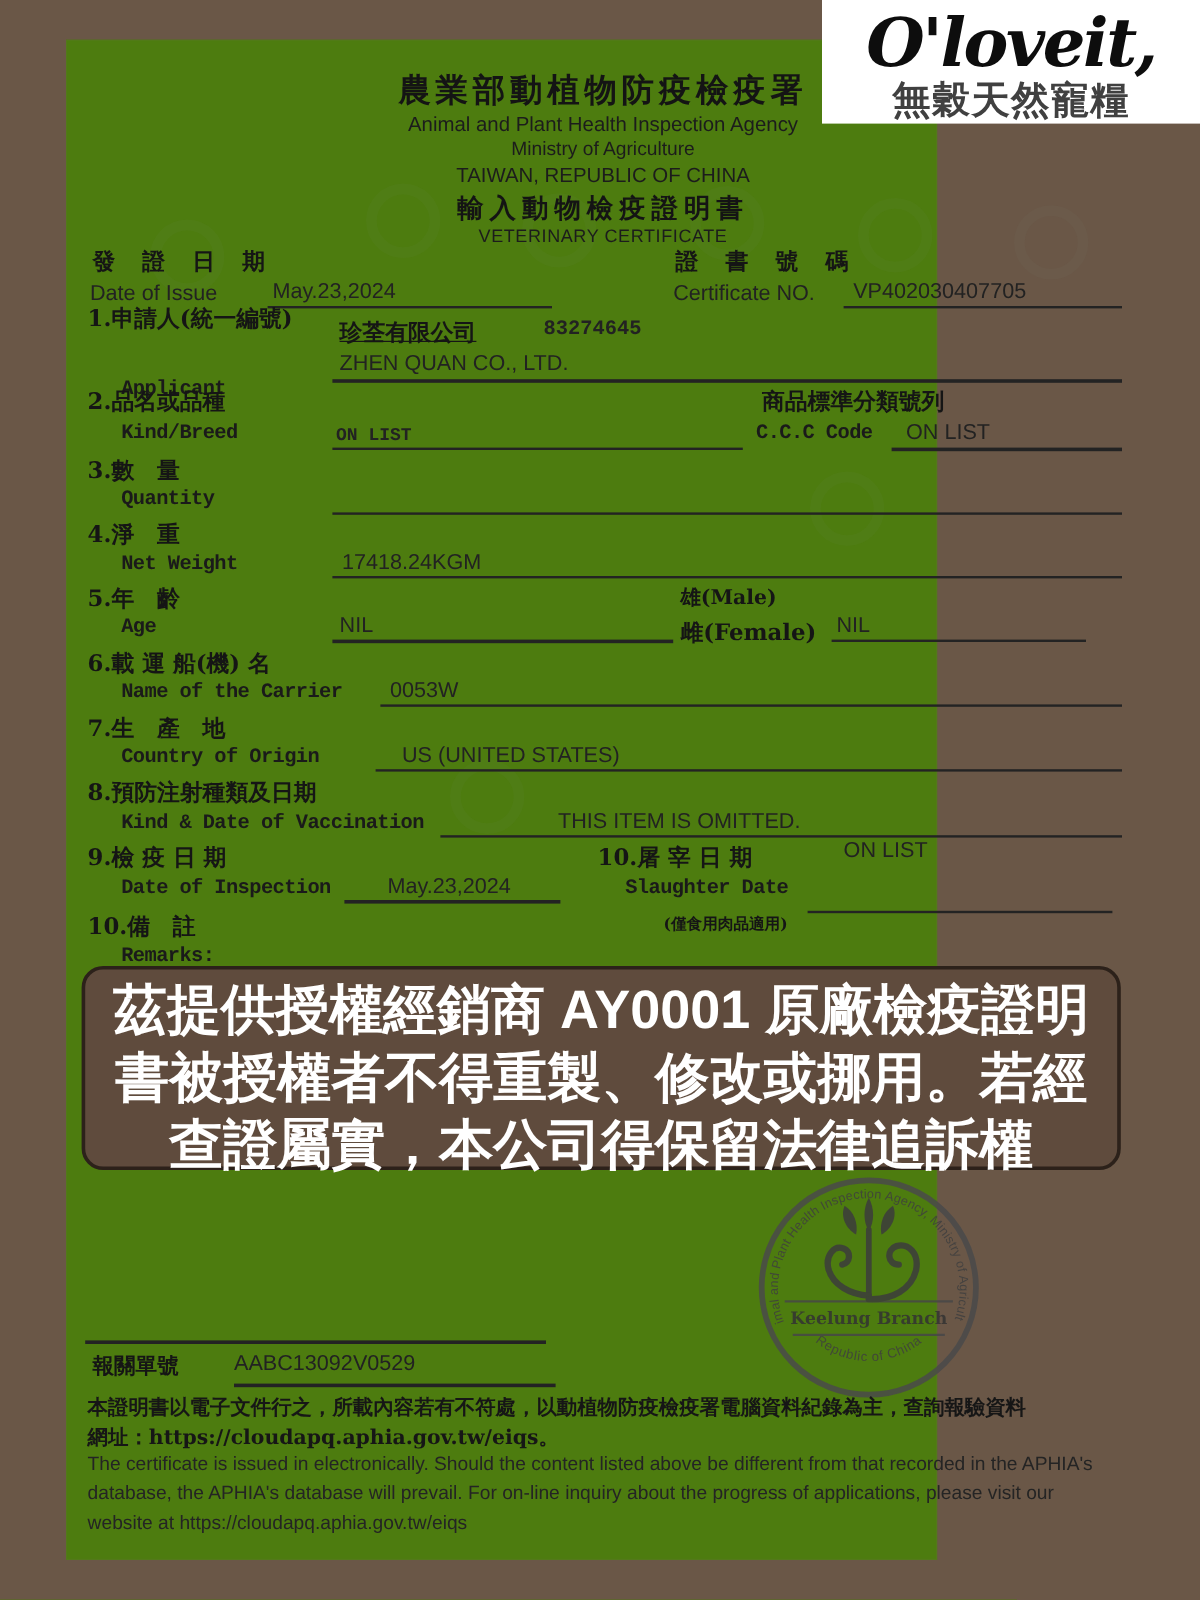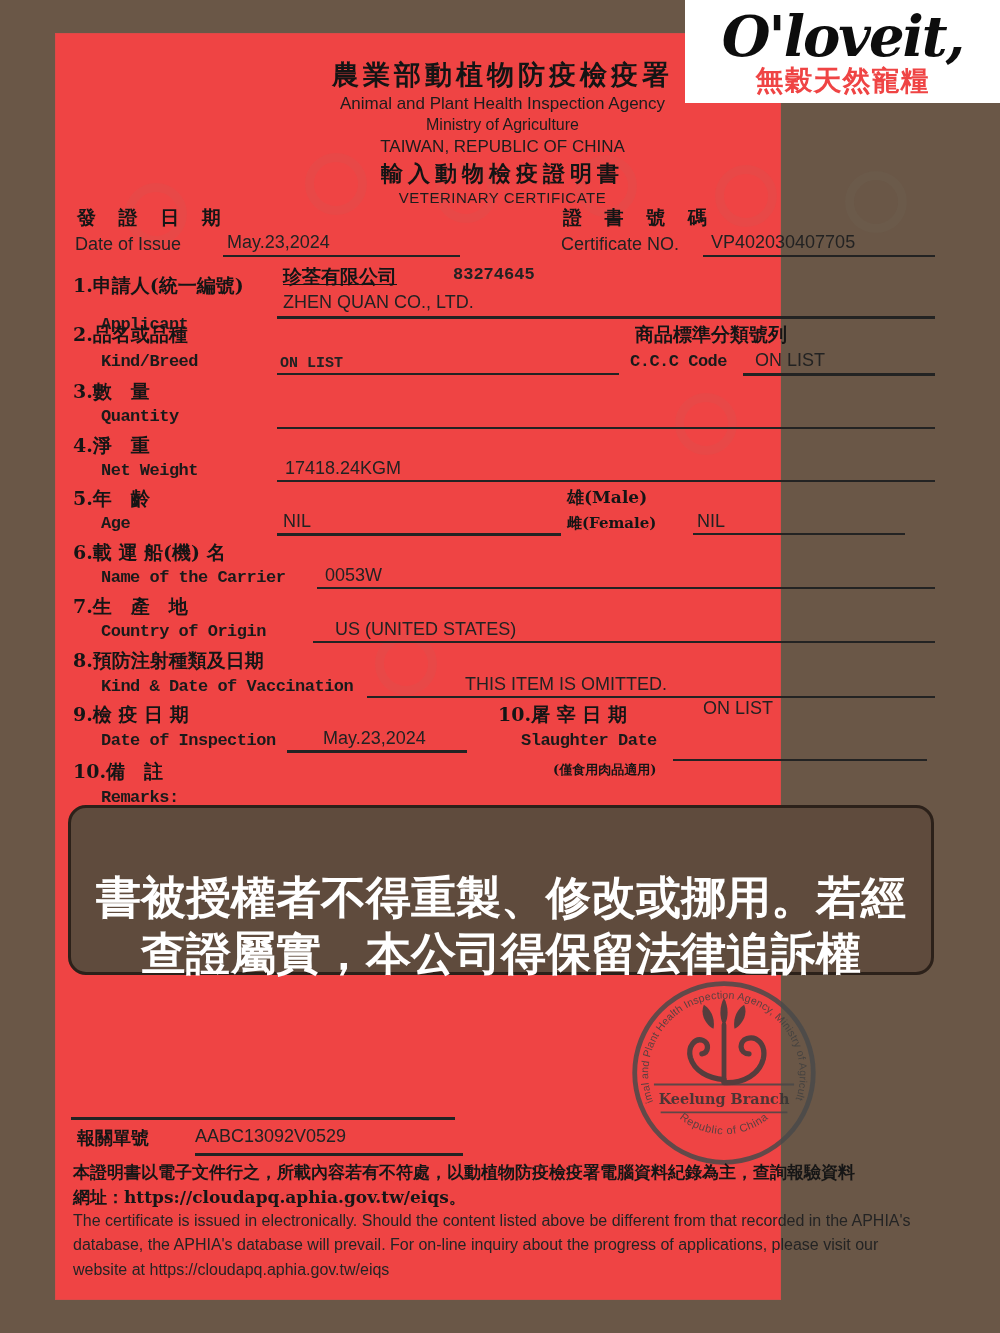--- a/index.html
+++ b/index.html
@@ -1,29 +1,29 @@
 <!DOCTYPE html>
 <html><head>
 <meta charset="utf-8">
 <style>
   html,body{margin:0;padding:0;}
   body{width:1000px;height:1333px;background:#6a5747;position:relative;overflow:hidden;
        font-family:"Liberation Sans",sans-serif;color:#1b1b1b;}
   #stage{position:absolute;inset:0;}
   
-  .paper{position:absolute;left:55px;top:33px;width:726px;height:1267px;background:#ef4444;
+  .paper{position:absolute;left:55px;top:33px;width:726px;height:1267px;background:#4d7c0f;
          box-shadow:inset 0 0 0 1px rgba(120,110,95,.15);}
   .paper *{position:absolute;white-space:nowrap;}
   
   .logo-plate{position:absolute;left:685px;top:0;width:315px;height:103px;background:#ffffff;}
   .brand{position:absolute;left:0;top:8px;width:315px;text-align:center;
          font-family:"DejaVu Serif",serif;font-weight:800;font-style:italic;
          font-size:56px;letter-spacing:-2px;color:#0d0d0d;line-height:1;}
   .tagline{position:absolute;left:0;top:66px;width:315px;text-align:center;
-           font-weight:800;font-size:28px;letter-spacing:1px;color:#ef4444;line-height:1.1;}
+           font-weight:800;font-size:32px;letter-spacing:1px;color:#404040;line-height:1.1;}
   
   .hdr{left:0;width:895px;text-align:center;}
   .hdr-zh{font-family:"DejaVu Serif",serif;font-weight:700;font-size:27px;letter-spacing:4px;color:#141414;}
   .hdr-en{font-size:17px;color:#1c1c1c;}
   .hdr-en2{font-size:16px;color:#1c1c1c;}
   .hdr-title-zh{font-family:"DejaVu Serif",serif;font-weight:700;font-size:22px;letter-spacing:5px;color:#141414;}
   .hdr-title-en{font-size:15px;letter-spacing:.5px;color:#1c1c1c;}
   
   .zh{font-family:"DejaVu Serif",serif;font-weight:700;font-size:19px;color:#151515;}
   .zh-sm{font-family:"DejaVu Serif",serif;font-weight:700;font-size:13px;color:#151515;}
@@ -68,21 +68,21 @@
 
     <div class="zh" style="left:22px;top:172px;letter-spacing:8px;">發 證 日 期</div>
     <div class="zh" style="left:508px;top:172px;letter-spacing:8px;">證 書 號 碼</div>
     <div class="vs" style="left:20px;top:201px;">Date of Issue</div>
     <div class="vs" style="left:172px;top:199px;">May.23,2024</div>
     <div class="vs" style="left:506px;top:201px;text-align:center;">Certificate NO.</div>
     <div class="vs" style="left:656px;top:199px;">VP402030407705</div>
     <div class="uline" style="left:168px;top:222px;width:237px;"></div>
     <div class="uline" style="left:648px;top:222px;width:232px;"></div>
 
-    <div class="zh" style="left:18px;top:240px;">1.申請人(統一編號)</div>
+    <div class="zh" style="left:18px;top:220px;">1.申請人(統一編號)</div>
     <div class="zh" style="left:228px;top:231px;font-weight:600;text-decoration:underline;">珍荃有限公司</div>
     <div class="vm" style="left:398px;top:232px;font-size:17px;">83274645</div>
     <div class="en" style="left:46px;top:261px;margin-top:21px;">Applicant</div>
     <div class="vs" style="left:228px;top:259px;">ZHEN QUAN CO., LTD.</div>
     <div class="uline thick" style="left:222px;top:283px;width:658px;"></div>
 
     <div class="zh" style="left:18px;top:289px;">2.品名或品種</div>
     <div class="zh" style="left:580px;top:289px;">商品標準分類號列</div>
     <div class="en" style="left:46px;top:319px;">Kind/Breed</div>
     <div class="vm" style="left:225px;top:322px;">ON LIST</div>
@@ -98,21 +98,21 @@
 
     <div class="zh" style="left:18px;top:400px;">4.淨　重</div>
     <div class="en" style="left:46px;top:428px;">Net Weight</div>
     <div class="vs" style="left:230px;top:425px;">17418.24KGM</div>
     <div class="uline" style="left:222px;top:447px;width:658px;"></div>
 
     <div class="zh" style="left:18px;top:453px;">5.年　齡</div>
     <div class="zh" style="left:512px;top:453px;font-size:17px;">雄(Male)</div>
     <div class="en" style="left:46px;top:481px;">Age</div>
     <div class="vs" style="left:228px;top:478px;">NIL</div>
-    <div class="zh" style="left:512px;top:481px;font-size:15px;">雌(Female)</div>
+    <div class="zh" style="left:512px;top:481px;font-size:19px;">雌(Female)</div>
     <div class="vs" style="left:642px;top:478px;">NIL</div>
     <div class="uline thick" style="left:222px;top:500px;width:284px;"></div>
     <div class="uline" style="left:638px;top:500px;width:212px;"></div>
 
     <div class="zh" style="left:18px;top:507px;">6.載 運 船(機) 名</div>
     <div class="en" style="left:46px;top:535px;">Name of the Carrier</div>
     <div class="vs" style="left:270px;top:532px;">0053W</div>
     <div class="uline" style="left:262px;top:554px;width:618px;"></div>
 
     <div class="zh" style="left:18px;top:561px;">7.生　產　地</div>
@@ -132,20 +132,21 @@
     <div class="vs" style="left:268px;top:695px;">May.23,2024</div>
     <div class="en" style="left:466px;top:698px;">Slaughter Date</div>
     <div class="uline thick" style="left:232px;top:717px;width:180px;"></div>
     <div class="zh-sm" style="left:498px;top:728px;">(僅食用肉品適用)</div>
     <div class="uline" style="left:618px;top:726px;width:254px;"></div>
 
     <div class="zh" style="left:18px;top:726px;">10.備　註</div>
     <div class="en" style="left:46px;top:755px;">Remarks:</div>
 
     <div class="notice">
+      <div class="notice-line" style="top:11px;">茲提供授權經銷商 AY0001 原廠檢疫證明</div>
       <div class="notice-line" style="top:67px;">書被授權者不得重製、修改或挪用。若經</div>
       <div class="notice-line" style="top:123px;">查證屬實，本公司得保留法律追訴權</div>
     </div>
 
     <svg viewBox="0 0 200 200" width="192" height="192" style="left:573px;top:944px;opacity:.85;">
       <circle cx="100" cy="100" r="93" fill="none" stroke="#4a4a4a" stroke-width="5"></circle>
       <defs>
         <path id="sealTop" d="M 26,129 A 79,79 0 1 1 174,129" fill="none"></path>
         <path id="sealBottom" d="M 34,122 A 73,73 0 0 0 166,122" fill="none"></path>
       </defs>

